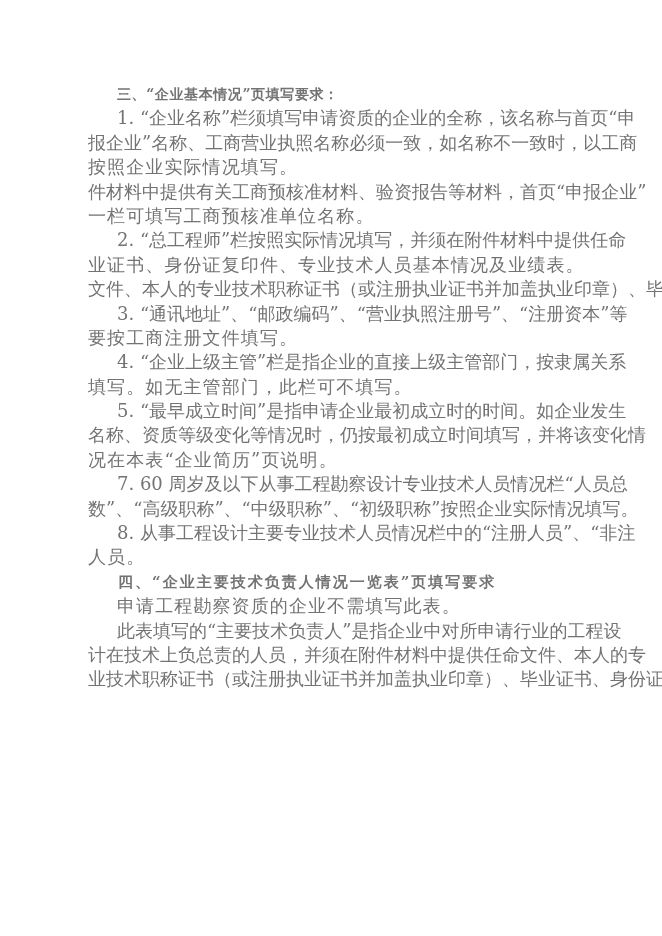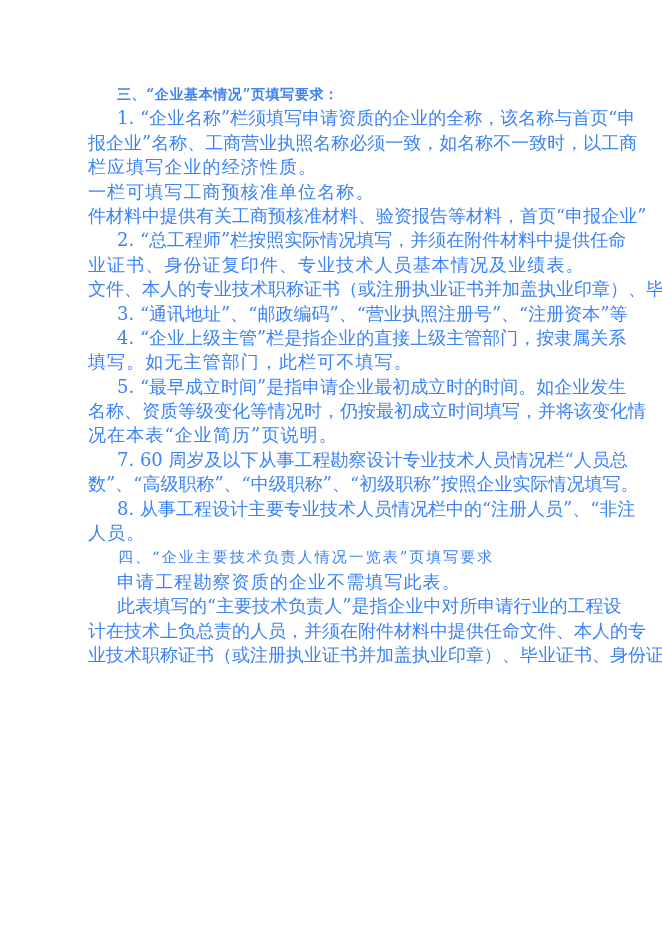--- a/index.html
+++ b/index.html
@@ -1,59 +1,60 @@
 <!DOCTYPE html>
 <html><head>
 <meta charset="utf-8">
 <style>
   html, body { margin: 0; padding: 0; background: #ffffff; }
   body { width: 662px; height: 936px; position: relative; overflow: hidden; }
   .page {
     position: absolute; left: 88px; top: 82px; width: 483px;
-    color: #3b82f6;
+    color: #737373;
     font-family: "DejaVu Serif", "Liberation Serif", serif;
   }
   .row {
     height: 24.4px; line-height: 24.4px;
     white-space: nowrap; overflow: visible;
     font-size: 18px;
   }
   .jl { text-align: justify; text-align-last: justify; text-justify: inter-character; }
   .ll { text-align: left; letter-spacing: 1.1px; }
   .ind { padding-left: 29px; }
   .h1 { font-weight: bold; font-size: 14px; letter-spacing: 0.6px; padding-left: 29px; }
-  .h2 { font-weight: normal; font-size: 15px; letter-spacing: 2px; padding-left: 30px; }
+  .h2 { font-weight: bold; font-size: 15px; letter-spacing: 2px; padding-left: 30px; }
   .para { margin: 0; }
 </style>
 </head>
 <body>
 
 <div class="page">
 
   <div class="row h1">三、“企业基本情况”页填写要求：</div>
 
   <div class="para">
     <div class="row jl ind">1. “企业名称”栏须填写申请资质的企业的全称，该名称与首页“申</div>
     <div class="row jl">报企业”名称、工商营业执照名称必须一致，如名称不一致时，以工商</div>
-    <div class="row ll">栏应填写企业的经济性质。</div>
+    <div class="row ll">按照企业实际情况填写。</div>
   </div>
 
   <div class="para">
+    <div class="row jl">件材料中提供有关工商预核准材料、验资报告等材料，首页“申报企业”</div>
     <div class="row ll">一栏可填写工商预核准单位名称。</div>
-    <div class="row jl">件材料中提供有关工商预核准材料、验资报告等材料，首页“申报企业”</div>
   </div>
 
   <div class="para">
     <div class="row jl ind">2. “总工程师”栏按照实际情况填写，并须在附件材料中提供任命</div>
     <div class="row ll">业证书、身份证复印件、专业技术人员基本情况及业绩表。</div>
     <div class="row jl">文件、本人的专业技术职称证书（或注册执业证书并加盖执业印章）、毕</div>
   </div>
 
   <div class="para">
     <div class="row jl ind">3. “通讯地址”、“邮政编码”、“营业执照注册号”、“注册资本”等</div>
+    <div class="row ll">要按工商注册文件填写。</div>
   </div>
 
   <div class="para">
     <div class="row jl ind">4. “企业上级主管”栏是指企业的直接上级主管部门，按隶属关系</div>
     <div class="row ll">填写。如无主管部门，此栏可不填写。</div>
   </div>
 
   <div class="para">
     <div class="row jl ind">5. “最早成立时间”是指申请企业最初成立时的时间。如企业发生</div>
     <div class="row jl">名称、资质等级变化等情况时，仍按最初成立时间填写，并将该变化情</div>

